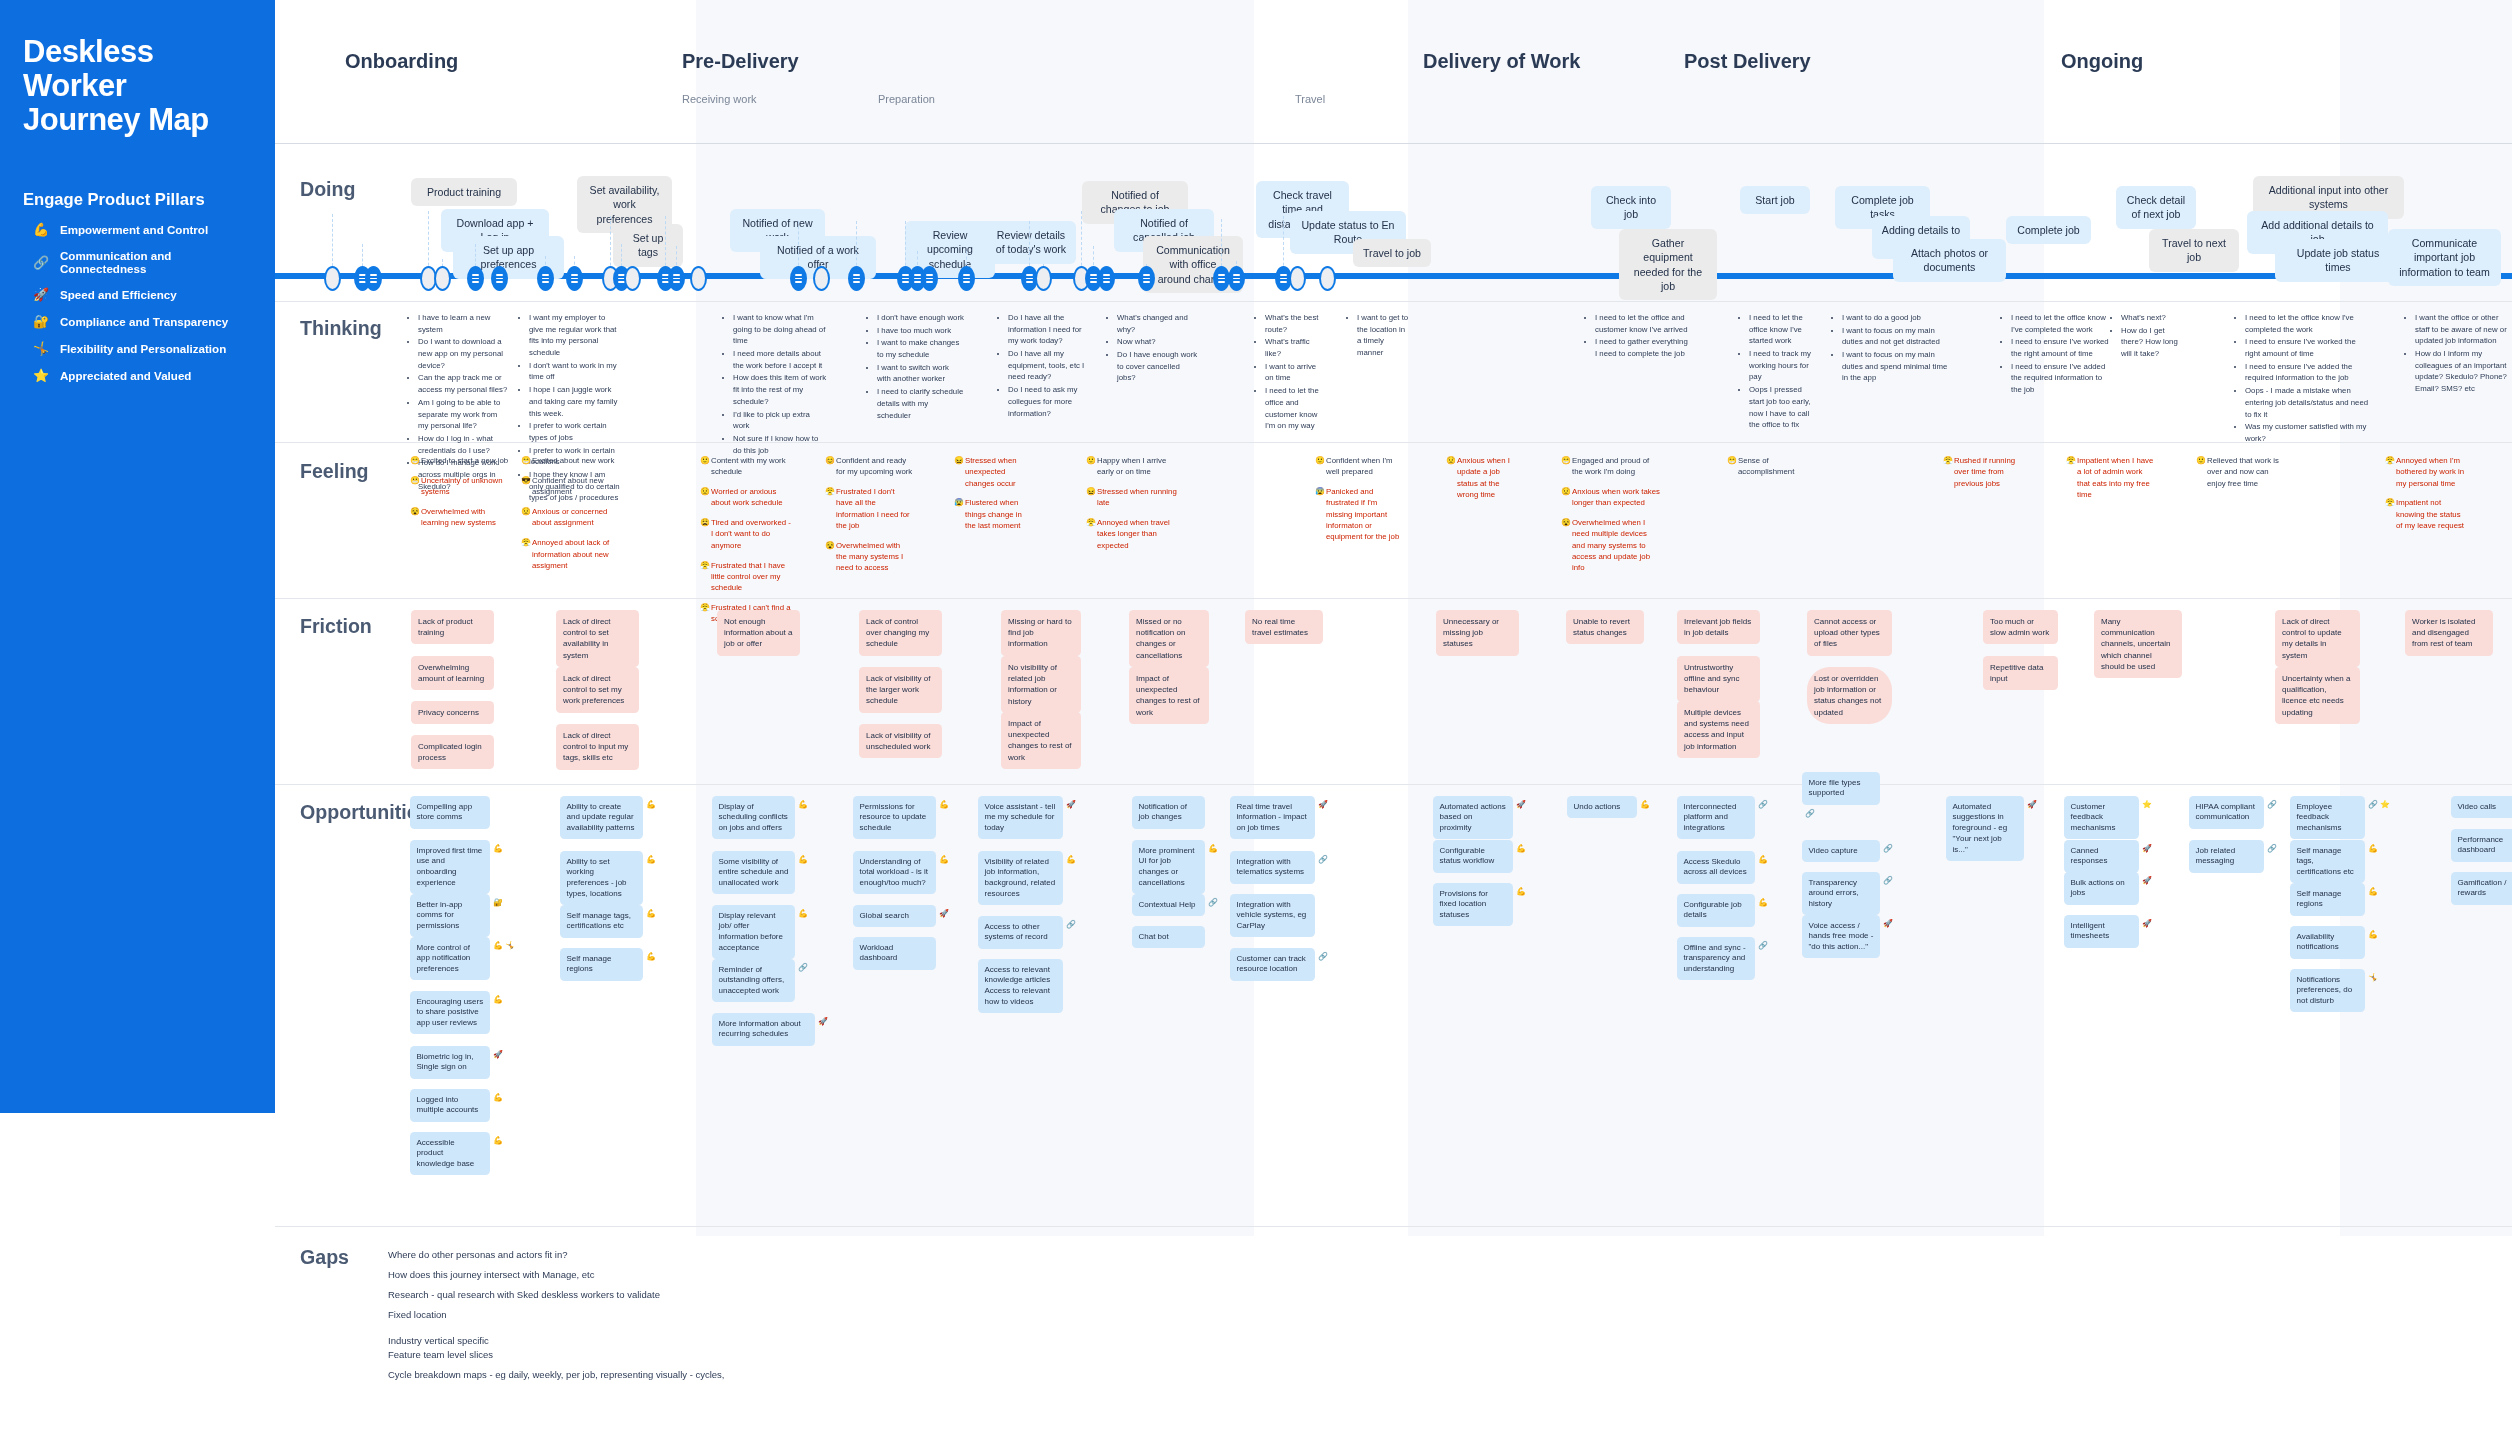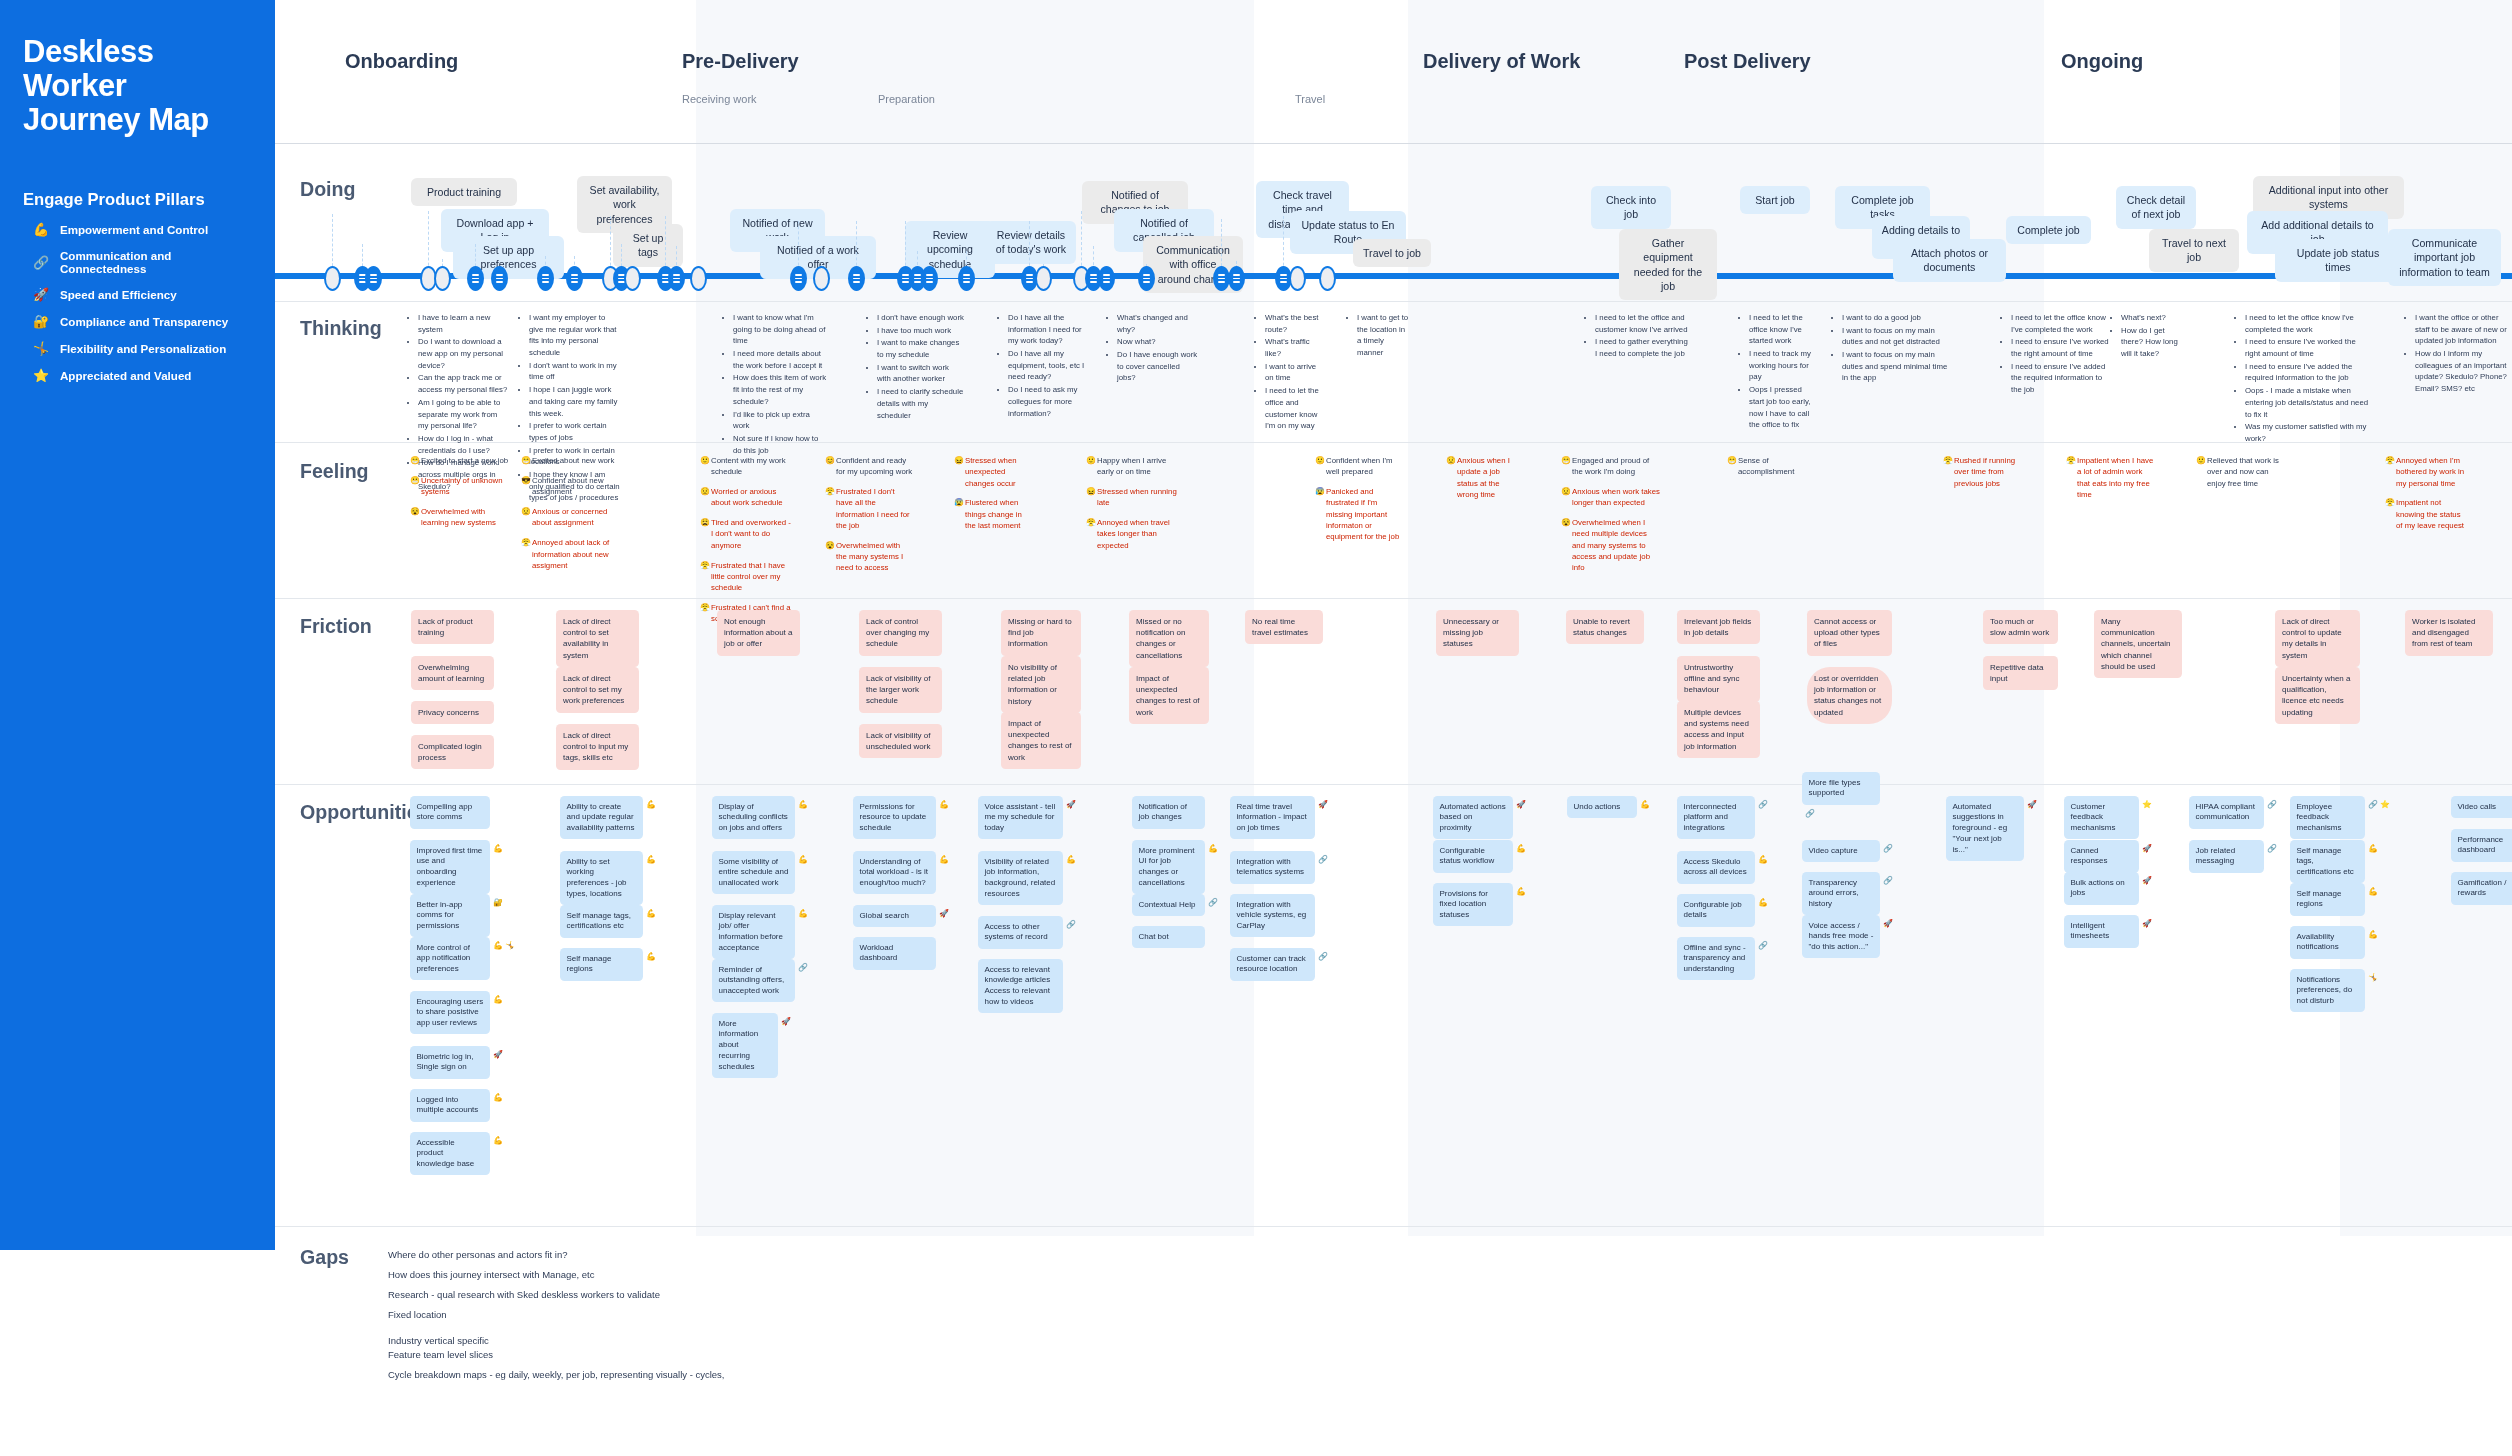--- a/index.html
+++ b/index.html
@@ -1,21 +1,21 @@
 <!DOCTYPE html>
 <html style="font-size:8px"><head>
 <meta charset="utf-8">
 <style>
   * { box-sizing: border-box; margin:0; padding:0; }
   html,body { width:2936px; height:1457px; background:#ffffff;
     font-family:"Liberation Sans", sans-serif; color:#2e3c56; overflow:hidden; }
   .map { position:relative; width:2936px; height:1457px; }
 
   
-  .sidebar { position:absolute; left:0; top:0; width:275px; height:1250px;
+  .sidebar { position:absolute; left:0; top:0; width:275px; height:1113px;
     background:#0D6EE0; color:#fff; padding:35px 23px 0 23px; }
   .brand { font-size:31px; line-height:1.1; font-weight:bold; letter-spacing:-0.5px; }
   .legend { margin-top:55px; }
   .legend-row { display:flex; align-items:center; margin-bottom:17px; }
   .lg-dot { width:31px; height:23px; border-radius:50%; background:#1f86f0;
     display:flex; align-items:center; justify-content:center; flex:0 0 auto; margin-right:12px;
     border:1.5px solid #5fb0ff; }
   .lg-dot.other { background:#e7eaf0; border:1.5px solid #ffffff; }
   .lg-glyph { width:10px; height:12px; display:flex; flex-direction:column;
     justify-content:space-around; align-items:center; }
@@ -723,21 +723,21 @@
       </div>
       <div class="opp-wrap" style="left:437px;top:905px;">
         <div class="opp" style="width:83px;">Display relevant job/ offer information before acceptance</div>
         <div class="opp-icons"><span>💪</span></div>
       </div>
       <div class="opp-wrap" style="left:437px;top:959px;">
         <div class="opp" style="width:83px;">Reminder of outstanding offers, unaccepted work</div>
         <div class="opp-icons"><span>🔗</span></div>
       </div>
       <div class="opp-wrap" style="left:437px;top:1013px;">
-        <div class="opp" style="width:66px;">More information about recurring schedules</div>
+        <div class="opp" style="width:103px;">More information about recurring schedules</div>
         <div class="opp-icons"><span>🚀</span></div>
       </div>
       <div class="opp-wrap" style="left:578px;top:796px;">
         <div class="opp" style="width:83px;">Permissions for resource to update schedule</div>
         <div class="opp-icons"><span>💪</span></div>
       </div>
       <div class="opp-wrap" style="left:578px;top:851px;">
         <div class="opp" style="width:83px;">Understanding of total workload - is it enough/too much?</div>
         <div class="opp-icons"><span>💪</span></div>
       </div>

